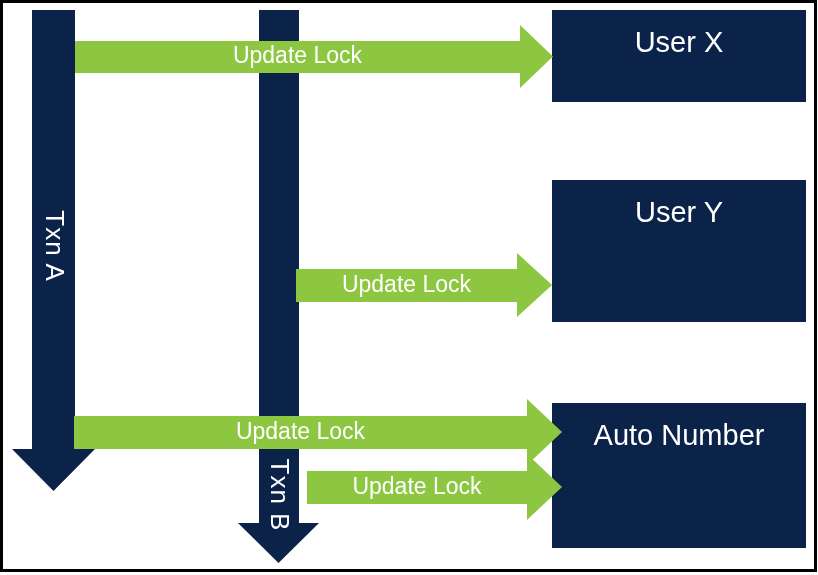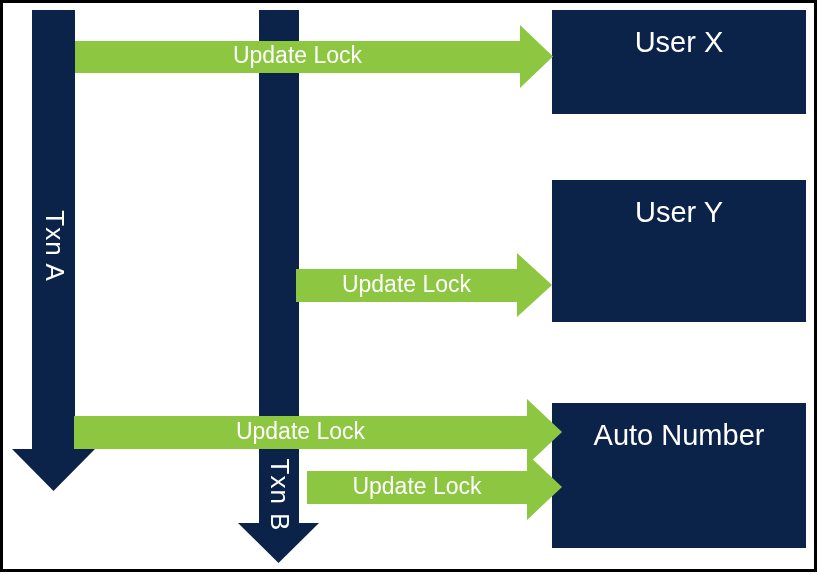--- a/index.html
+++ b/index.html
@@ -97,21 +97,21 @@
 <div class="stage">
 
   <div class="vbar" style="left:32px; top:10px; width:43px; height:439px;"></div>
   <div class="vbar-head" style="left:12px; top:449px; width:83px; height:42px;"></div>
   <div class="rot-label" style="left:54px; top:246px;">Txn A</div>
 
   <div class="vbar" style="left:259px; top:10px; width:40px; height:513px;"></div>
   <div class="vbar-head" style="left:238px; top:523px; width:81px; height:40px;"></div>
   <div class="rot-label" style="left:279px; top:495px;">Txn B</div>
 
-  <div class="entity" style="top:10px; height:104px;">
+  <div class="entity" style="top:10px; height:92px;">
     <span class="entity-label">User X</span>
   </div>
   <div class="entity" style="top:180px; height:142px;">
     <span class="entity-label">User Y</span>
   </div>
   <div class="entity" style="top:403px; height:145px;">
     <span class="entity-label">Auto Number</span>
   </div>
 
   <div class="lock-arrow" style="left:75px; top:25px; height:63px;">

